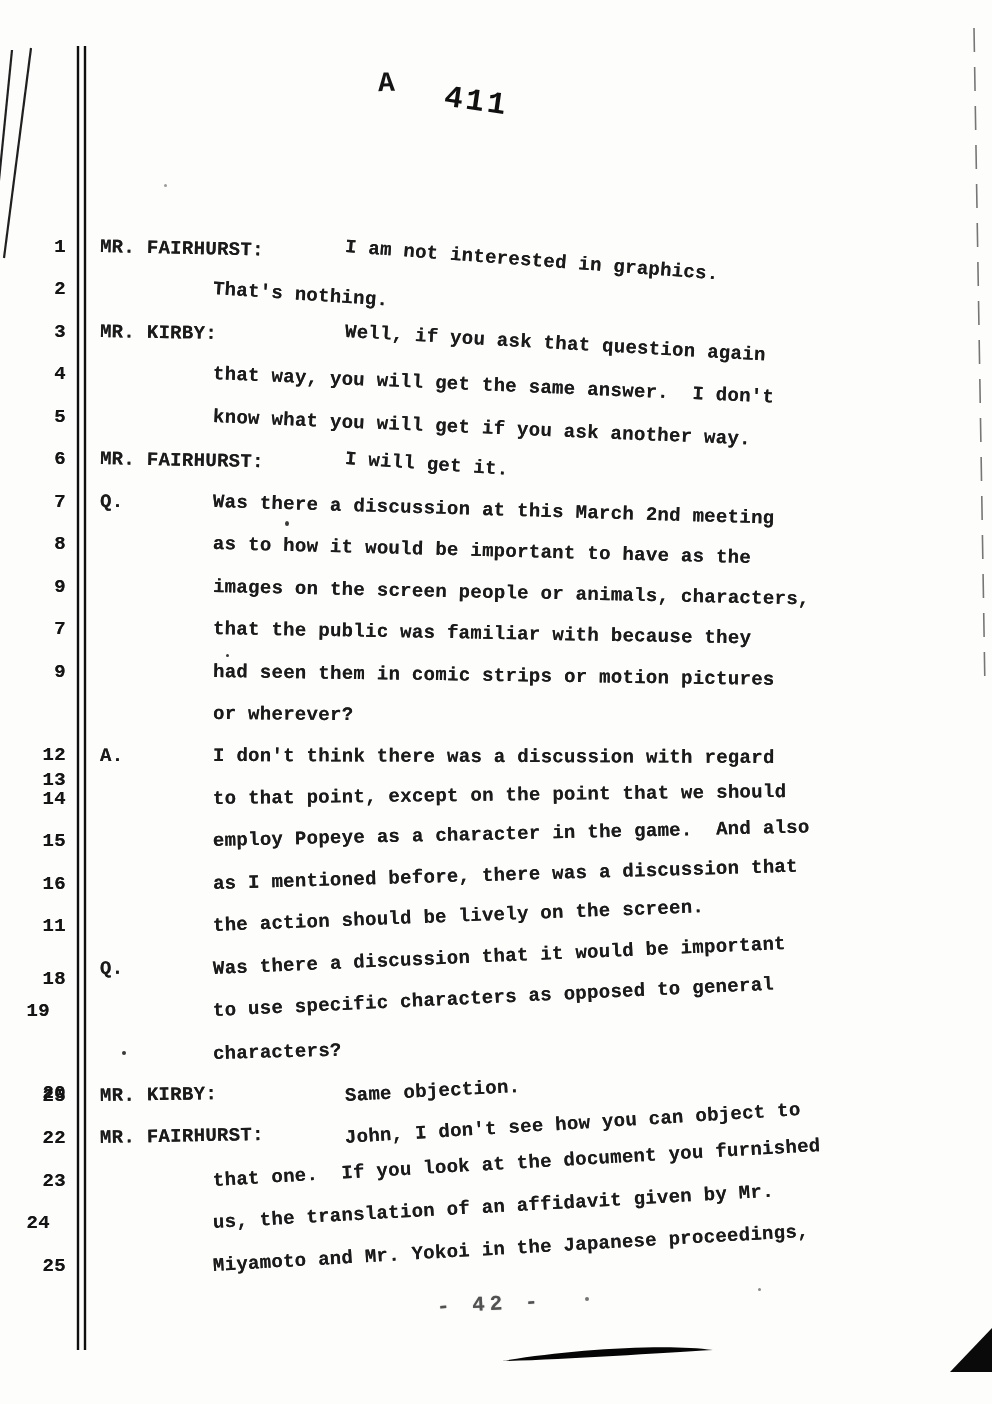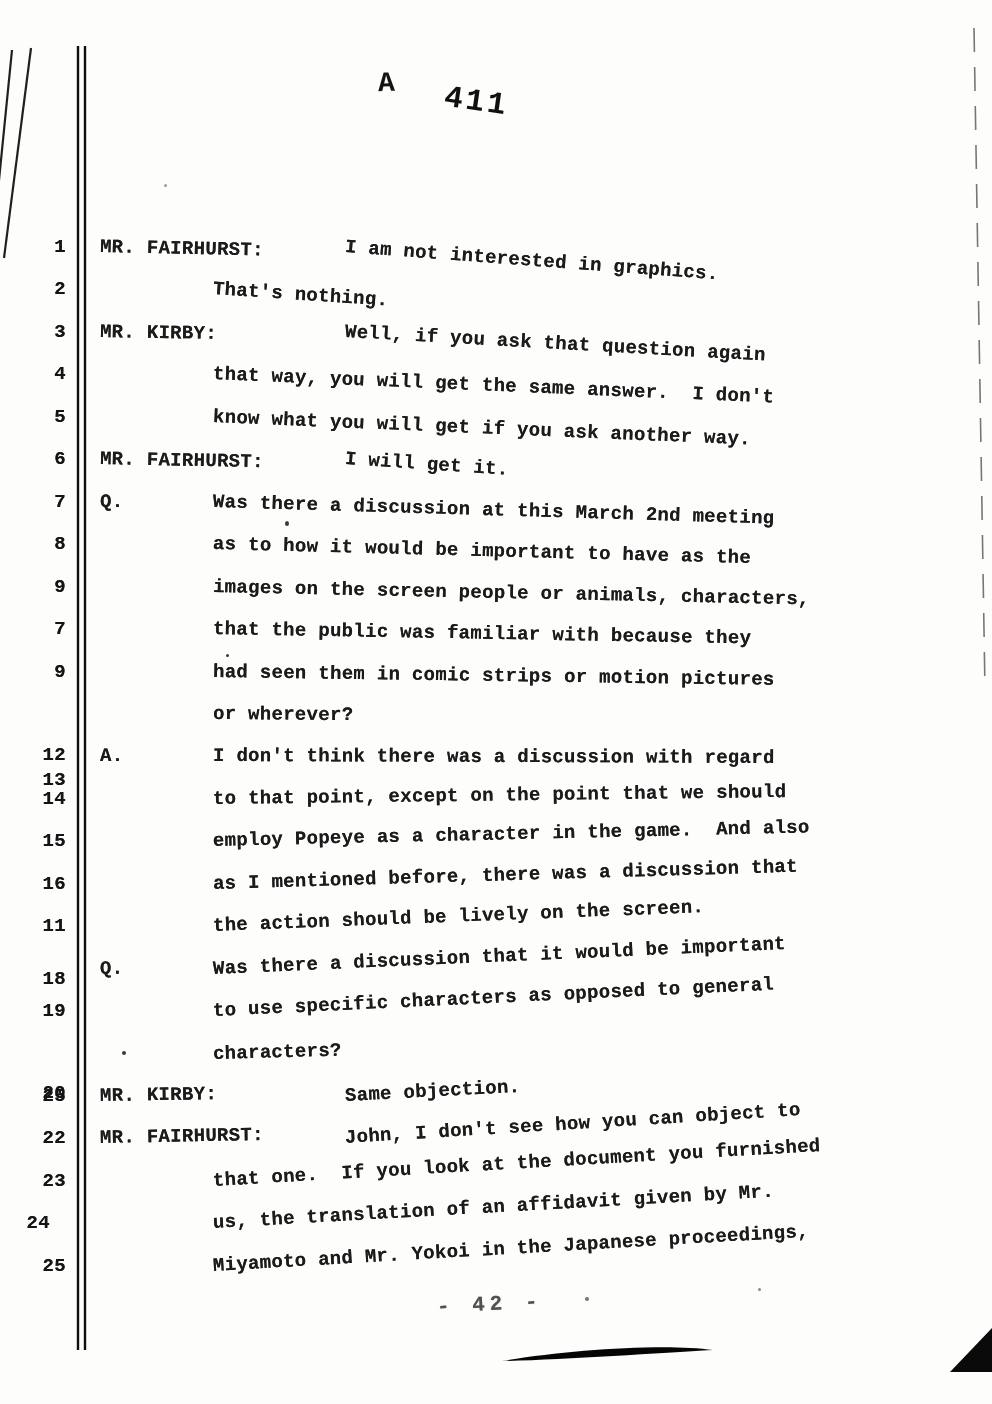--- a/index.html
+++ b/index.html
@@ -93,21 +93,21 @@
       <span class="ln text" style="left: 213px; top: 787.85px; transform: rotate(-0.7deg);">to that point, except on the point that we should</span>
       <span class="ln num" style="left: 34px; top: 830.3px;">15</span>
       <span class="ln text" style="left: 213px; top: 830.3px; transform: rotate(-1.3deg);">employ Popeye as a character in the game.  And also</span>
       <span class="ln num" style="left: 34px; top: 872.75px;">16</span>
       <span class="ln text" style="left: 213px; top: 872.75px; transform: rotate(-1.7deg);">as I mentioned before, there was a discussion that</span>
       <span class="ln num" style="left: 34px; top: 915.2px;">11</span>
       <span class="ln text" style="left: 213px; top: 915.2px; transform: rotate(-2.2deg);">the action should be lively on the screen.</span>
       <span class="ln num" style="left: 34px; top: 968px;">18</span>
       <span class="ln speaker" style="left: 100px; top: 957.65px; transform: rotate(-0.75deg);">Q.</span>
       <span class="ln text" style="left: 213px; top: 957.65px; transform: rotate(-2.5deg);">Was there a discussion that it would be important</span>
-      <span class="ln num" style="left: 34px; top: 1000.1px; text-align: right;">19</span>
+      <span class="ln num" style="left: 18px; top: 1000.1px; text-align: right;">19</span>
       <span class="ln text" style="left: 213px; top: 1000.1px; transform: rotate(-2.7deg);">to use specific characters as opposed to general</span>
       <span class="ln num" style="left: 34px; top: 1082px;">20</span>
       <span class="ln text" style="left: 213px; top: 1042.55px; transform: rotate(-1.5deg);">characters?</span>
       <span class="ln num" style="left: 34px; top: 1085px;">25</span>
       <span class="ln speaker" style="left: 100px; top: 1085px; transform: rotate(-0.9deg);">MR. KIRBY:</span>
       <span class="ln text" style="left: 345px; top: 1085px; transform: rotate(-3deg);">Same objection.</span>
       <span class="ln num" style="left: 34px; top: 1127.45px;">22</span>
       <span class="ln speaker" style="left: 100px; top: 1127.45px; transform: rotate(-1.05deg);">MR. FAIRHURST:</span>
       <span class="ln text" style="left: 345px; top: 1127.45px; transform: rotate(-3.5deg);">John, I don't see how you can object to</span>
       <span class="ln num" style="left: 34px; top: 1169.9px;">23</span>

